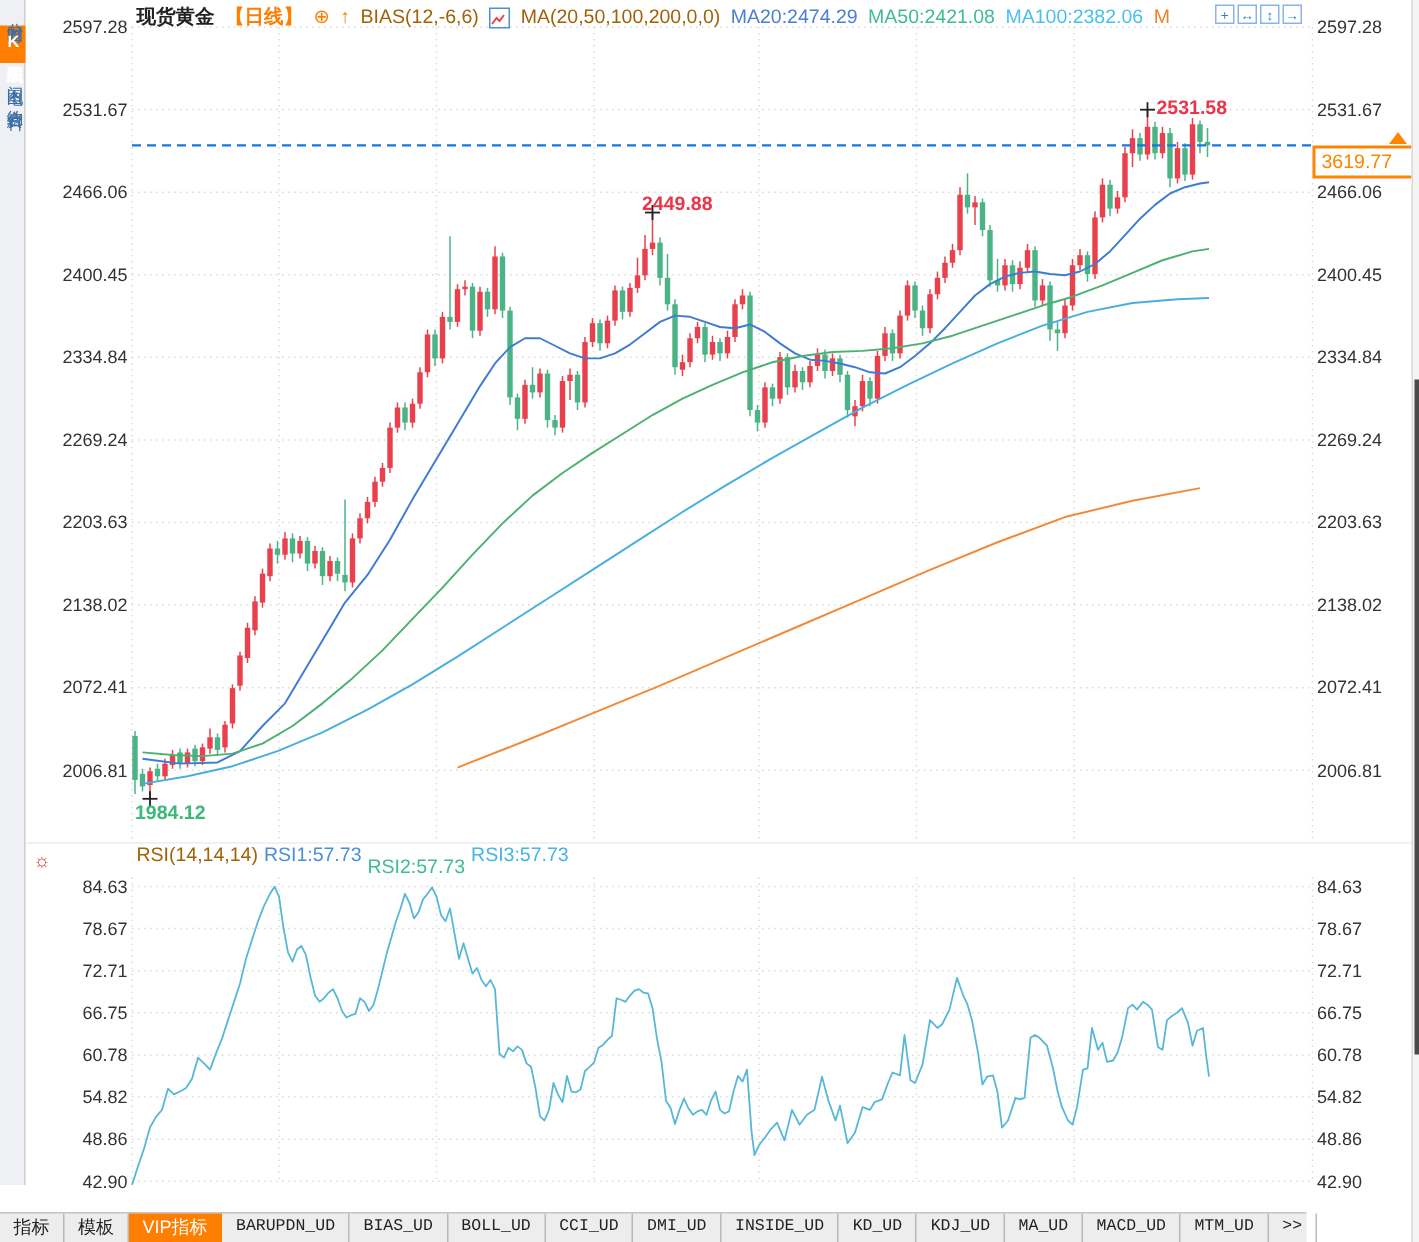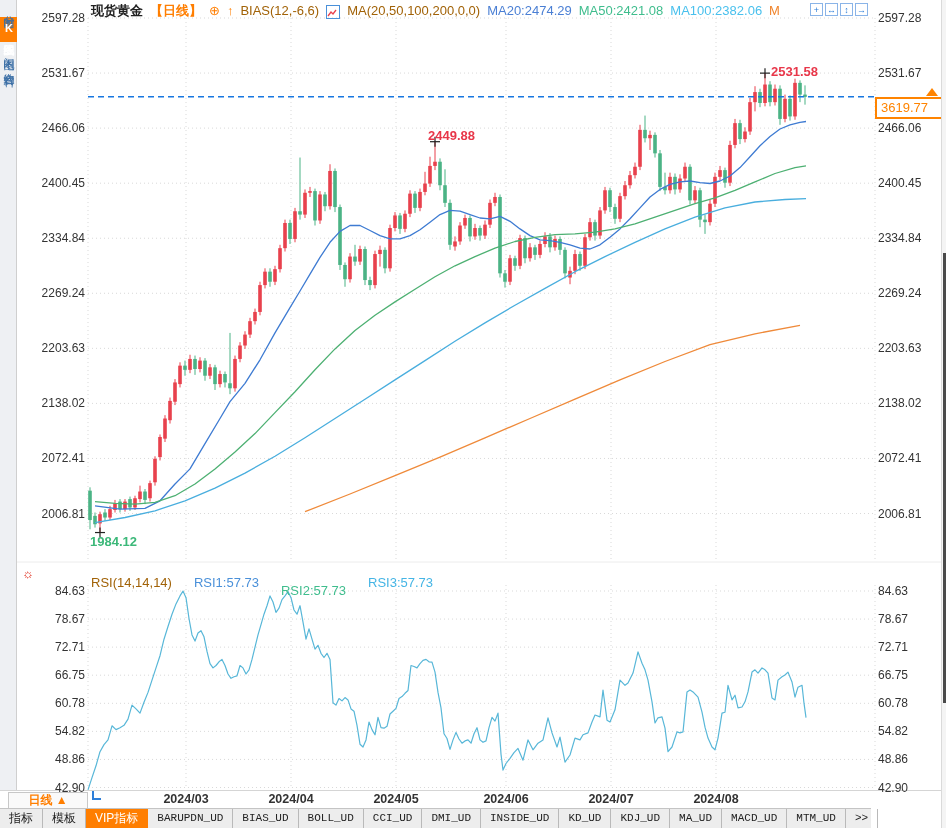--- a/index.html
+++ b/index.html
@@ -27,21 +27,21 @@
   .ylab.right{left:878px;width:62px;text-align:left;}
   
   .ann{position:absolute;font-size:13px;font-weight:bold;}
   .ann.red{color:#e8374a;} .ann.green{color:#3cb879;}
   #price-box{position:absolute;left:875px;top:97px;width:64px;height:18px;border:2px solid #ff8400;
              background:#fff;color:#ff8400;font-size:13px;line-height:18px;padding-left:4px;}
   #price-arrow{position:absolute;left:926px;top:88px;width:0;height:0;
                border-left:6px solid transparent;border-right:6px solid transparent;
                border-bottom:8px solid #ff8400;}
   
-  #rsi-head{position:absolute;left:91px;top:567px;display:flex;gap:22px;font-size:13px;align-items:center;}
+  #rsi-head{position:absolute;left:91px;top:554px;display:flex;gap:4px;font-size:13px;align-items:center;}
   #rsi-gear{position:absolute;left:22px;top:566px;color:#e03020;font-size:13px;cursor:pointer;}
   .rsi1{color:#4a90d9;} .rsi2{color:#3fbd8d;margin-top:16px;} .rsi3{color:#45b5e5;}
   
   #xaxis{position:absolute;left:0;top:790px;width:946px;height:18px;background:#fff;
          border-top:1px solid #d5d5d5;box-sizing:border-box;}
   #period-box{position:absolute;left:8px;top:1px;width:78px;height:15px;border:1px solid #c8c8c8;
               background:#fafafa;color:#ff7e00;font-weight:bold;font-size:12px;line-height:15px;
               text-align:center;cursor:pointer;}
   #axis-corner-icon{position:absolute;left:92px;top:0px;width:7px;height:7px;
                     border-left:2px solid #2f7fd9;border-bottom:2px solid #2f7fd9;}
@@ -442,30 +442,20 @@
   <div id="price-box">3619.77</div>
 
   <div id="rsi-gear">☼</div>
   <div id="rsi-head">
     <span class="dark">RSI(14,14,14)</span>
     <span class="rsi1">RSI1:57.73</span>
     <span class="rsi2">RSI2:57.73</span>
     <span class="rsi3">RSI3:57.73</span>
   </div>
 
-  <div id="xaxis">
-    <div id="period-box">日线 ▲</div>
-    <div id="axis-corner-icon"></div>
-  <div class="mon" style="left: 154px;">2024/03</div>
-      <div class="mon" style="left: 259px;">2024/04</div>
-      <div class="mon" style="left: 364px;">2024/05</div>
-      <div class="mon" style="left: 474px;">2024/06</div>
-      <div class="mon" style="left: 579px;">2024/07</div>
-      <div class="mon" style="left: 684px;">2024/08</div>
-    </div>
 
   <div id="tabbar">
       <span class="tab">指标</span>
       <span class="tab">模板</span>
       <span class="tab sel">VIP指标</span>
       <span class="tab mono">BARUPDN_UD</span>
       <span class="tab mono">BIAS_UD</span>
       <span class="tab mono">BOLL_UD</span>
       <span class="tab mono">CCI_UD</span>
       <span class="tab mono">DMI_UD</span>

